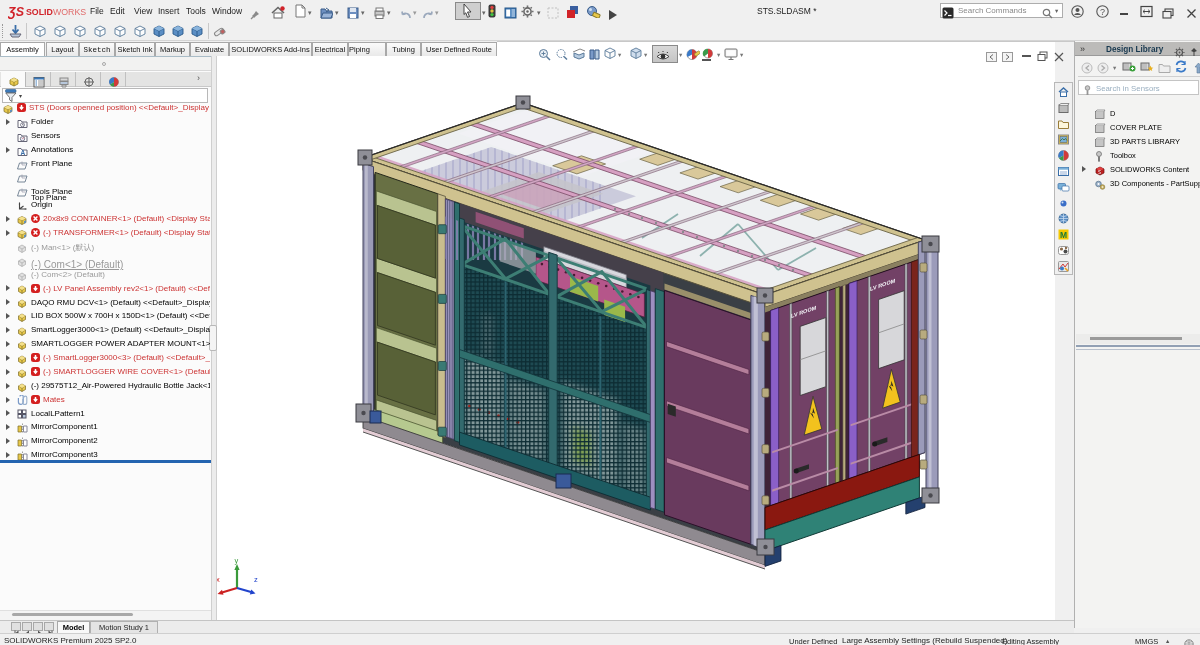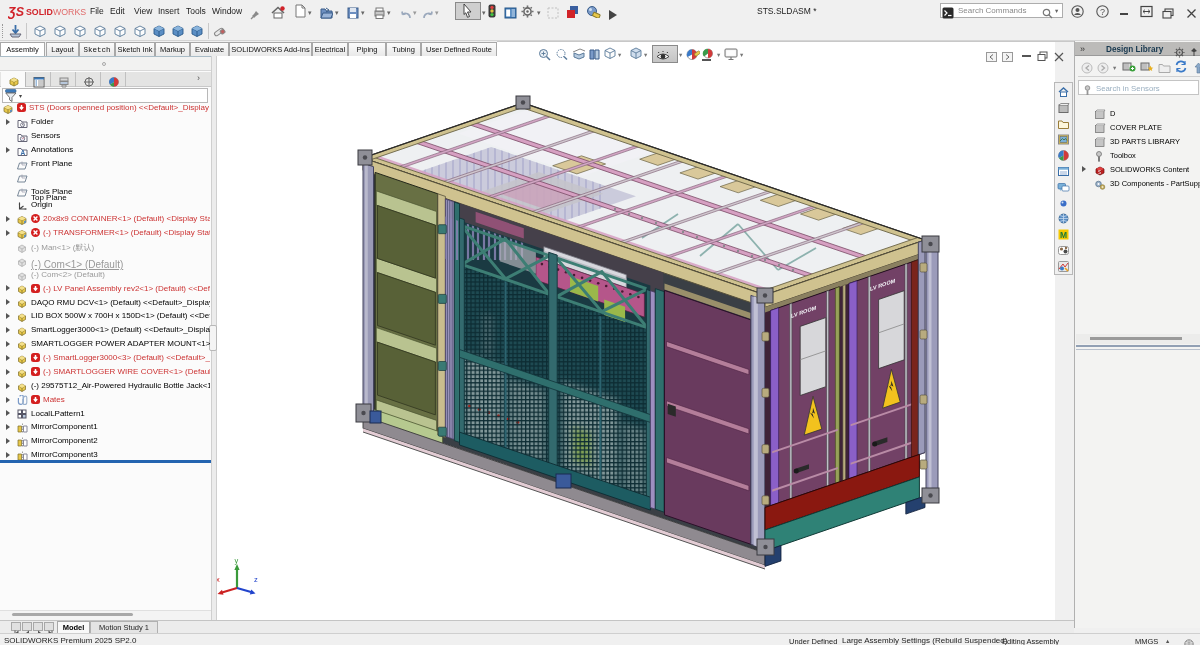--- a/index.html
+++ b/index.html
@@ -194,21 +194,21 @@
     </svg></div>
 <div class="abs" style="left:0;top:41px;width:497px;height:15px;background:#f0f0f0;z-index:2;"></div>
 <div class="abs" style="left:0px;top:41.5px;width:45px;height:14.5px;background:#ffffff;border:1px solid #a8a8a8;border-bottom:none;font-size:7.5px;color:#111;text-align:center;line-height:14px;z-index:3;">Assembly</div>
 <div class="abs" style="left:46px;top:41.5px;width:33px;height:14.5px;background:linear-gradient(#fbfbfb,#e9e9e9);border:1px solid #a8a8a8;border-bottom:none;font-size:7.5px;color:#111;text-align:center;line-height:14px;z-index:3;">Layout</div>
 <div class="abs" style="left:79px;top:41.5px;width:36px;height:14.5px;background:linear-gradient(#fbfbfb,#e9e9e9);border:1px solid #a8a8a8;border-bottom:none;font-size:7.5px;color:#111;text-align:center;line-height:14px;z-index:3;font-family:Liberation Mono, monospace;">Sketch</div>
 <div class="abs" style="left:115px;top:41.5px;width:40px;height:14.5px;background:linear-gradient(#fbfbfb,#e9e9e9);border:1px solid #a8a8a8;border-bottom:none;font-size:7.5px;color:#111;text-align:center;line-height:14px;z-index:3;">Sketch Ink</div>
 <div class="abs" style="left:155px;top:41.5px;width:35px;height:14.5px;background:linear-gradient(#fbfbfb,#e9e9e9);border:1px solid #a8a8a8;border-bottom:none;font-size:7.5px;color:#111;text-align:center;line-height:14px;z-index:3;">Markup</div>
 <div class="abs" style="left:190px;top:41.5px;width:39px;height:14.5px;background:linear-gradient(#fbfbfb,#e9e9e9);border:1px solid #a8a8a8;border-bottom:none;font-size:7.5px;color:#111;text-align:center;line-height:14px;z-index:3;">Evaluate</div>
 <div class="abs" style="left:229px;top:41.5px;width:83px;height:14.5px;background:linear-gradient(#fbfbfb,#e9e9e9);border:1px solid #a8a8a8;border-bottom:none;font-size:7.5px;color:#111;text-align:center;line-height:14px;z-index:3;">SOLIDWORKS Add-Ins</div>
 <div class="abs" style="left:312px;top:41.5px;width:36px;height:14.5px;background:linear-gradient(#fbfbfb,#e9e9e9);border:1px solid #a8a8a8;border-bottom:none;font-size:7.5px;color:#111;text-align:center;line-height:14px;z-index:3;">Electrical</div>
-<div class="abs" style="left:348px;top:41.5px;width:38px;height:14.5px;background:linear-gradient(#fbfbfb,#e9e9e9);border:1px solid #a8a8a8;border-bottom:none;font-size:7.5px;color:#111;text-align:center;line-height:14px;z-index:3;">Piping</div>
+<div class="abs" style="left:348px;top:41.5px;width:38px;height:14.5px;background:linear-gradient(#fbfbfb,#e9e9e9);border:1px solid #a8a8a8;border-bottom:none;font-size:7.5px;color:#111;text-align:left;line-height:14px;z-index:3;">Piping</div>
 <div class="abs" style="left:386px;top:41.5px;width:35px;height:14.5px;background:linear-gradient(#fbfbfb,#e9e9e9);border:1px solid #a8a8a8;border-bottom:none;font-size:7.5px;color:#111;text-align:center;line-height:14px;z-index:3;">Tubing</div>
 <div class="abs" style="left:421px;top:41.5px;width:76px;height:14.5px;background:linear-gradient(#fbfbfb,#e9e9e9);border:1px solid #a8a8a8;border-bottom:none;font-size:7.5px;color:#111;text-align:center;line-height:14px;z-index:3;">User Defined Route</div>
 <div class="abs" style="left:217px;top:41px;width:838px;height:579px;background:#ffffff;"></div>
 <div class="abs" style="left:497px;top:41px;width:703px;height:1px;background:#c8c8c8;"></div>
 <div class="abs" style="left:533px;top:44px;width:212px;height:19px;background:#ffffff;"></div>
 <div class="abs" style="left:538px;top:47px;"><svg width="13" height="13" viewBox="0 0 13 13">
       <circle cx="5.5" cy="5.5" r="4" fill="#e8eef4" stroke="#5a7a9a"></circle>
       <path d="M8.5 8.5 L12 12" stroke="#5a7a9a" stroke-width="1.5"></path>
       <path d="M3.5 5.5 H7.5 M5.5 3.5 V7.5" stroke="#5a7a9a" stroke-width="0.9"></path>
     </svg></div>

